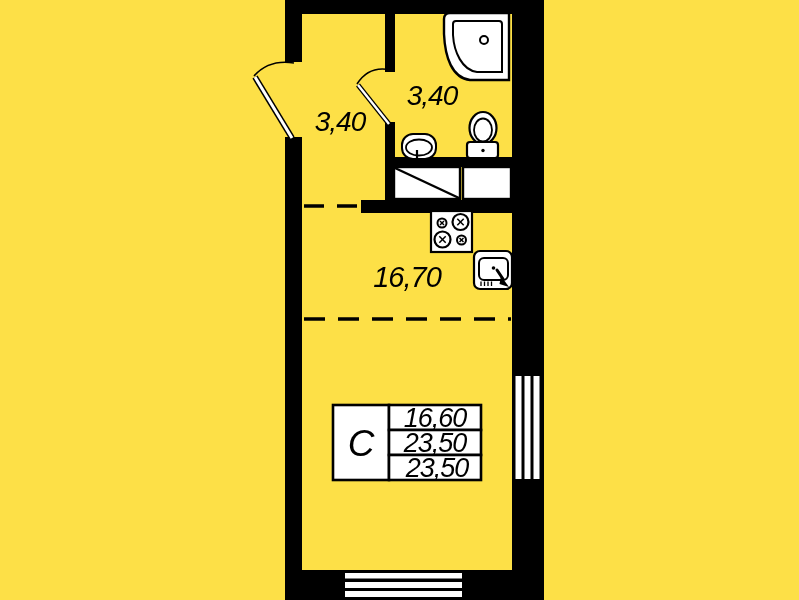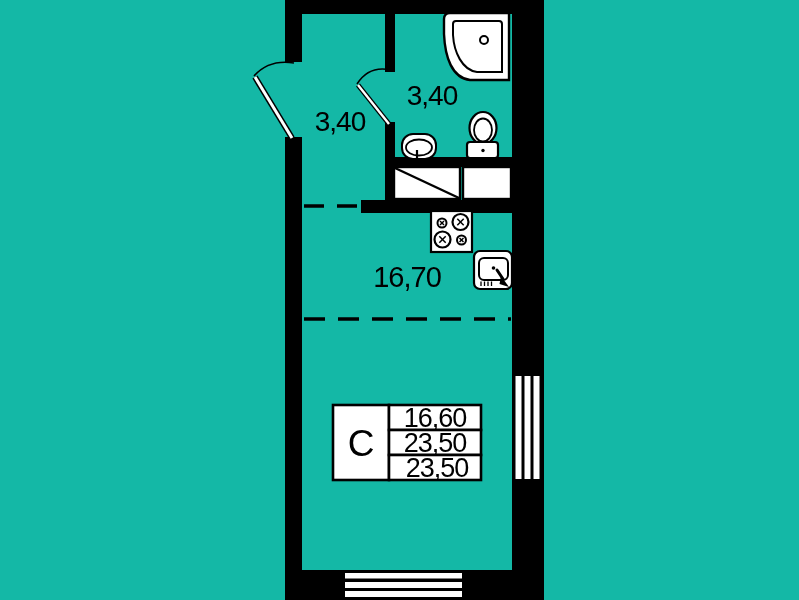--- a/index.html
+++ b/index.html
@@ -1,16 +1,16 @@
 <!DOCTYPE html>
 <html><head>
 <meta charset="utf-8">
 <style>
   html,body{margin:0;padding:0;background:#ffffff;}
-  .stage{position:relative;width:799px;height:600px;background:#14b8a6;overflow:hidden;}
+  .stage{position:relative;width:799px;height:600px;background:#fde047;overflow:hidden;font-style:italic;}
   svg{display:block;}
   text{font-family:"Liberation Sans","DejaVu Sans",sans-serif;fill:#000;}
   .area-label{font-size:28px;letter-spacing:-1px;}
   .room-label{font-size:29px;letter-spacing:-1px;}
   .stamp-num{font-size:27px;letter-spacing:-1px;}
   .stamp-letter{font-size:37px;}
 </style>
 </head>
 <body>
 

